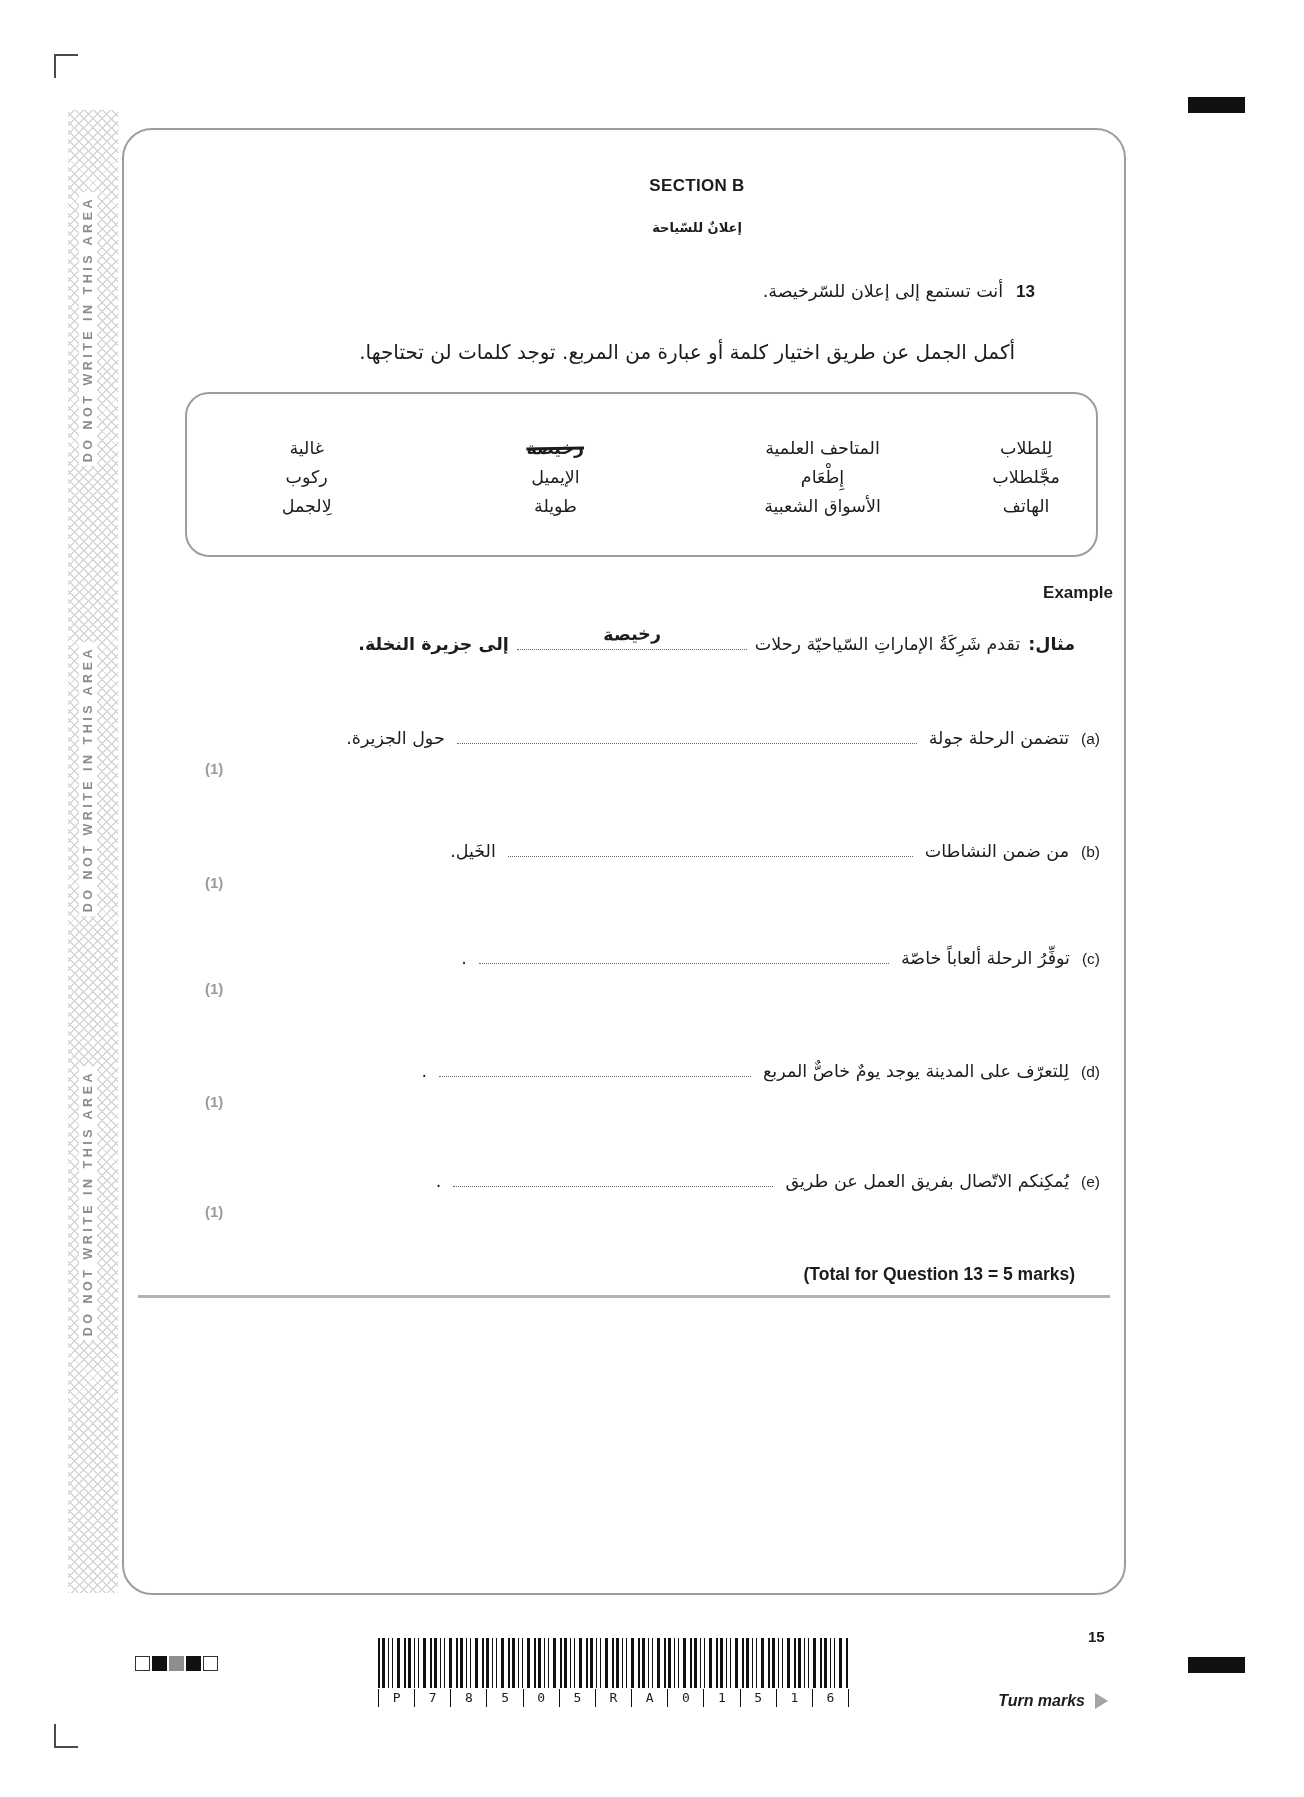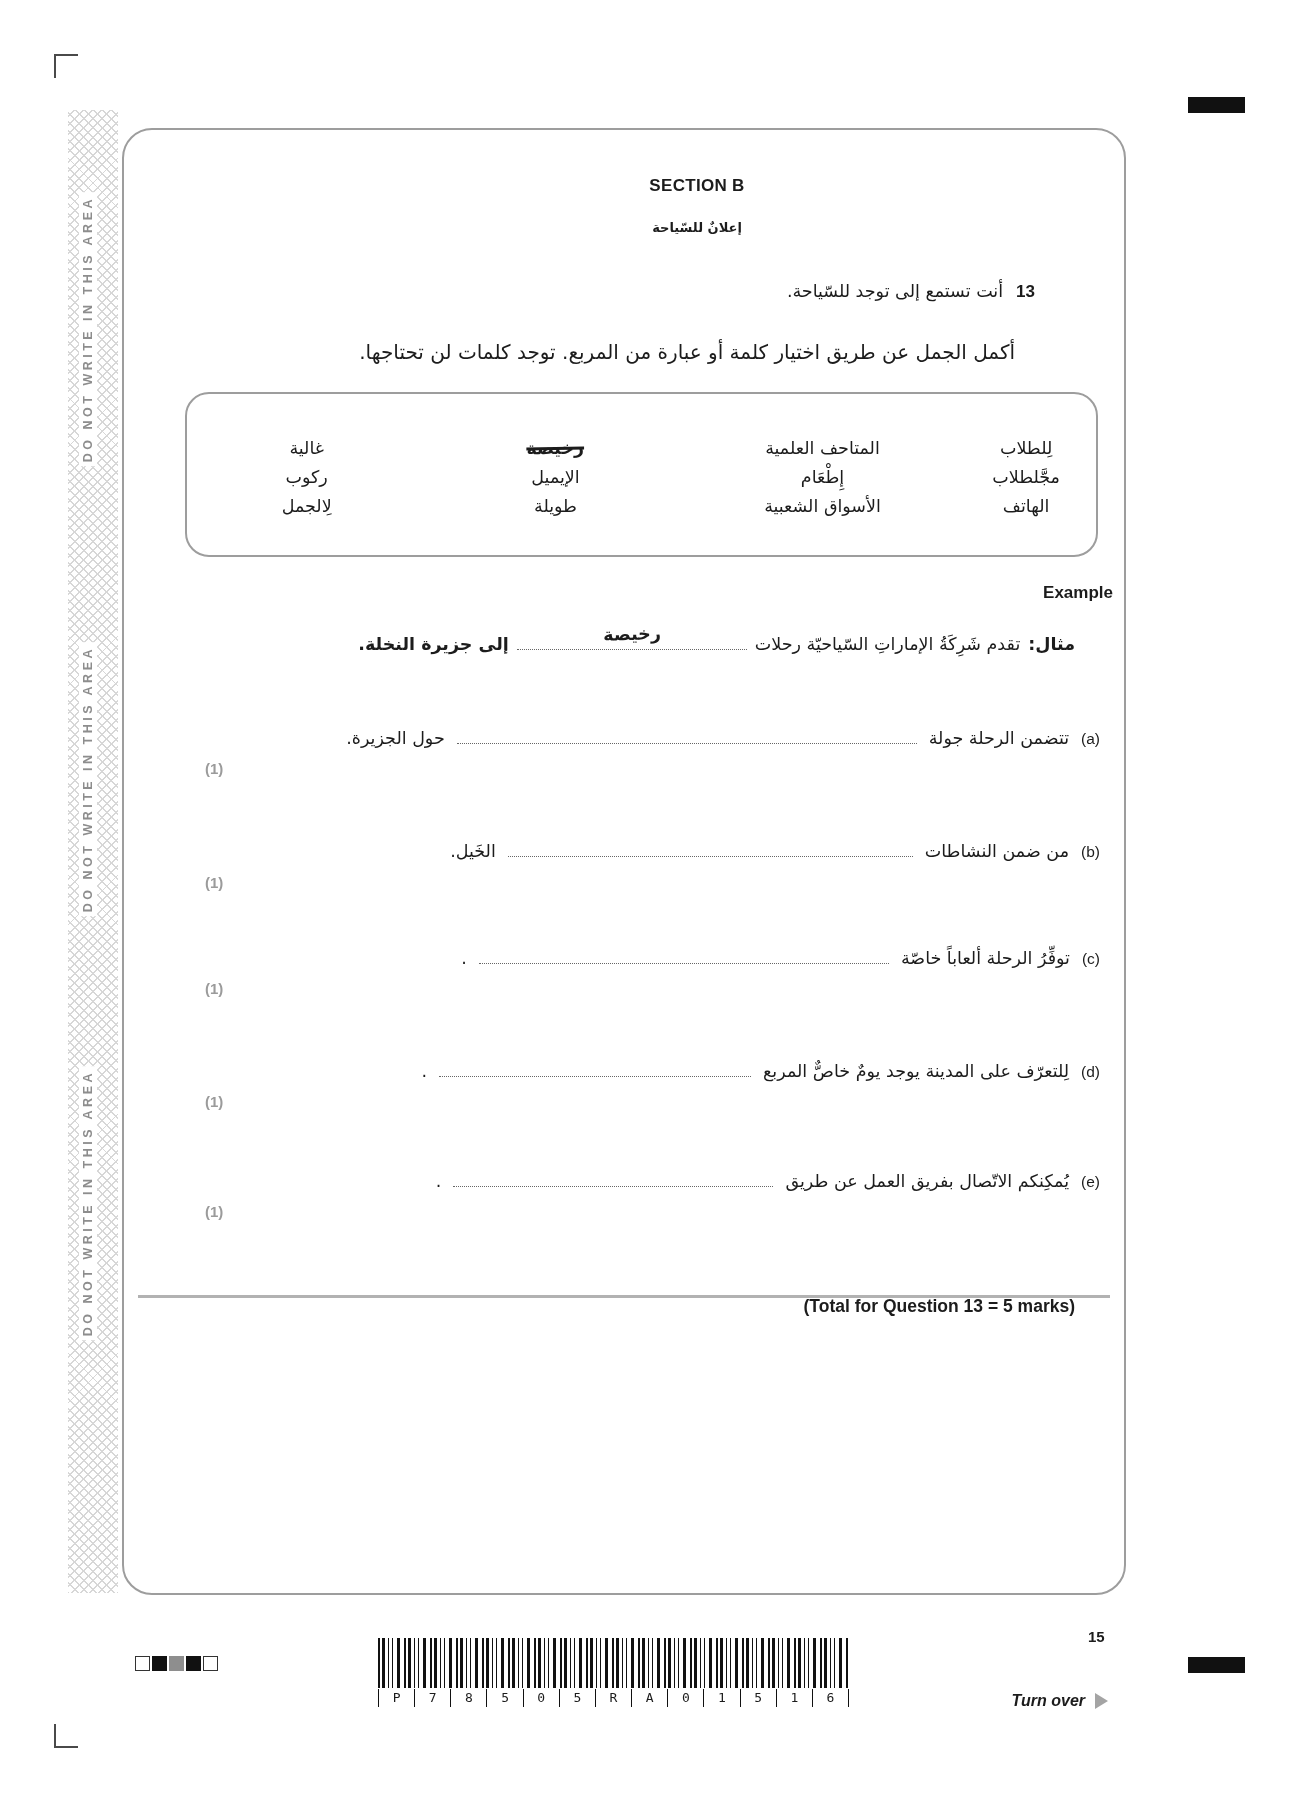--- a/index.html
+++ b/index.html
@@ -62,21 +62,21 @@
 
   .q-line { right:204px; display:flex; direction:rtl; align-items:baseline; gap:12px; font-size:17.5px; }
   .q-label { direction:ltr; font:15.5px "Liberation Sans",sans-serif; }
   .qa { top:728px; } .qb { top:841px; } .qc { top:948px; } .qd { top:1061px; } .qe { top:1171px; }
   .bl-a { width:460px; } .bl-b { width:405px; } .bl-c { width:410px; }
   .bl-d { width:312px; } .bl-e { width:320px; }
 
   .marks { left:205px; font:600 15px "Liberation Sans",sans-serif; color:#9b9b9b; }
   .mk-a { top:760px; } .mk-b { top:874px; } .mk-c { top:980px; } .mk-d { top:1093px; } .mk-e { top:1203px; }
 
-  .total-line { top:1296px; right:229px; font:700 17.5px "Liberation Sans",sans-serif;padding-left:38px; }
+  .total-line { top:1264px; right:229px; font:700 17.5px "Liberation Sans",sans-serif;padding-left:38px; }
   .end-rule { left:138px; top:1295px; width:972px; height:3px; background:#b2b2b2; }
 
   .page-num { left:1080px; top:1628px; font:700 15px "Liberation Sans",sans-serif;margin-left:8px; }
 
   
   .reg-squares { left:135px; top:1656px; display:flex; gap:2px; }
   .sq { width:15px; height:15px; box-sizing:border-box; }
   .sq.outline { border:1.6px solid #333; background:#fff; }
   .sq.black { background:#111; }
   .sq.gray { background:#8e8e8e; }
@@ -112,21 +112,21 @@
   <div class="dnw dnw2">DO NOT WRITE IN THIS AREA</div>
   <div class="dnw dnw3">DO NOT WRITE IN THIS AREA</div>
 
   <div class="abs main-border"></div>
 
   <div class="abs center-line section-title">SECTION B</div>
   <div class="abs center-line arabic arabic-title">إعلانٌ للسّياحة</div>
 
   <div class="abs q13">
     <span class="qnum">13</span>
-    <span>أنت تستمع إلى توجد للسّياحة.</span>
+    <span>أنت تستمع إلى إعلان للسّرخيصة.</span>
   </div>
   <div class="abs arabic instruction">أكمل الجمل عن طريق اختيار كلمة أو عبارة من المربع. توجد كلمات لن تحتاجها.</div>
 
   <div class="abs word-box">
     <div class="wb-cell">لِلطلاب</div>
     <div class="wb-cell">المتاحف العلمية</div>
     <div class="wb-cell struck">رخيصة</div>
     <div class="wb-cell">غالية</div>
     <div class="wb-cell">مجَّلطلاب</div>
     <div class="wb-cell">إِطْعَام</div>
@@ -213,17 +213,17 @@
     <span class="bc-char">R</span>
     <span class="bc-char">A</span>
     <span class="bc-char">0</span>
     <span class="bc-char">1</span>
     <span class="bc-char">5</span>
     <span class="bc-char">1</span>
     <span class="bc-char">6</span>
   </div>
 
   <div class="abs turn-over">
-    <span class="turn-over-text">Turn over</span>
+    <span class="turn-over-text">Turn marks</span>
     <span class="turn-over-tri"></span>
   </div>
 
 </div>
 
 </body></html>

